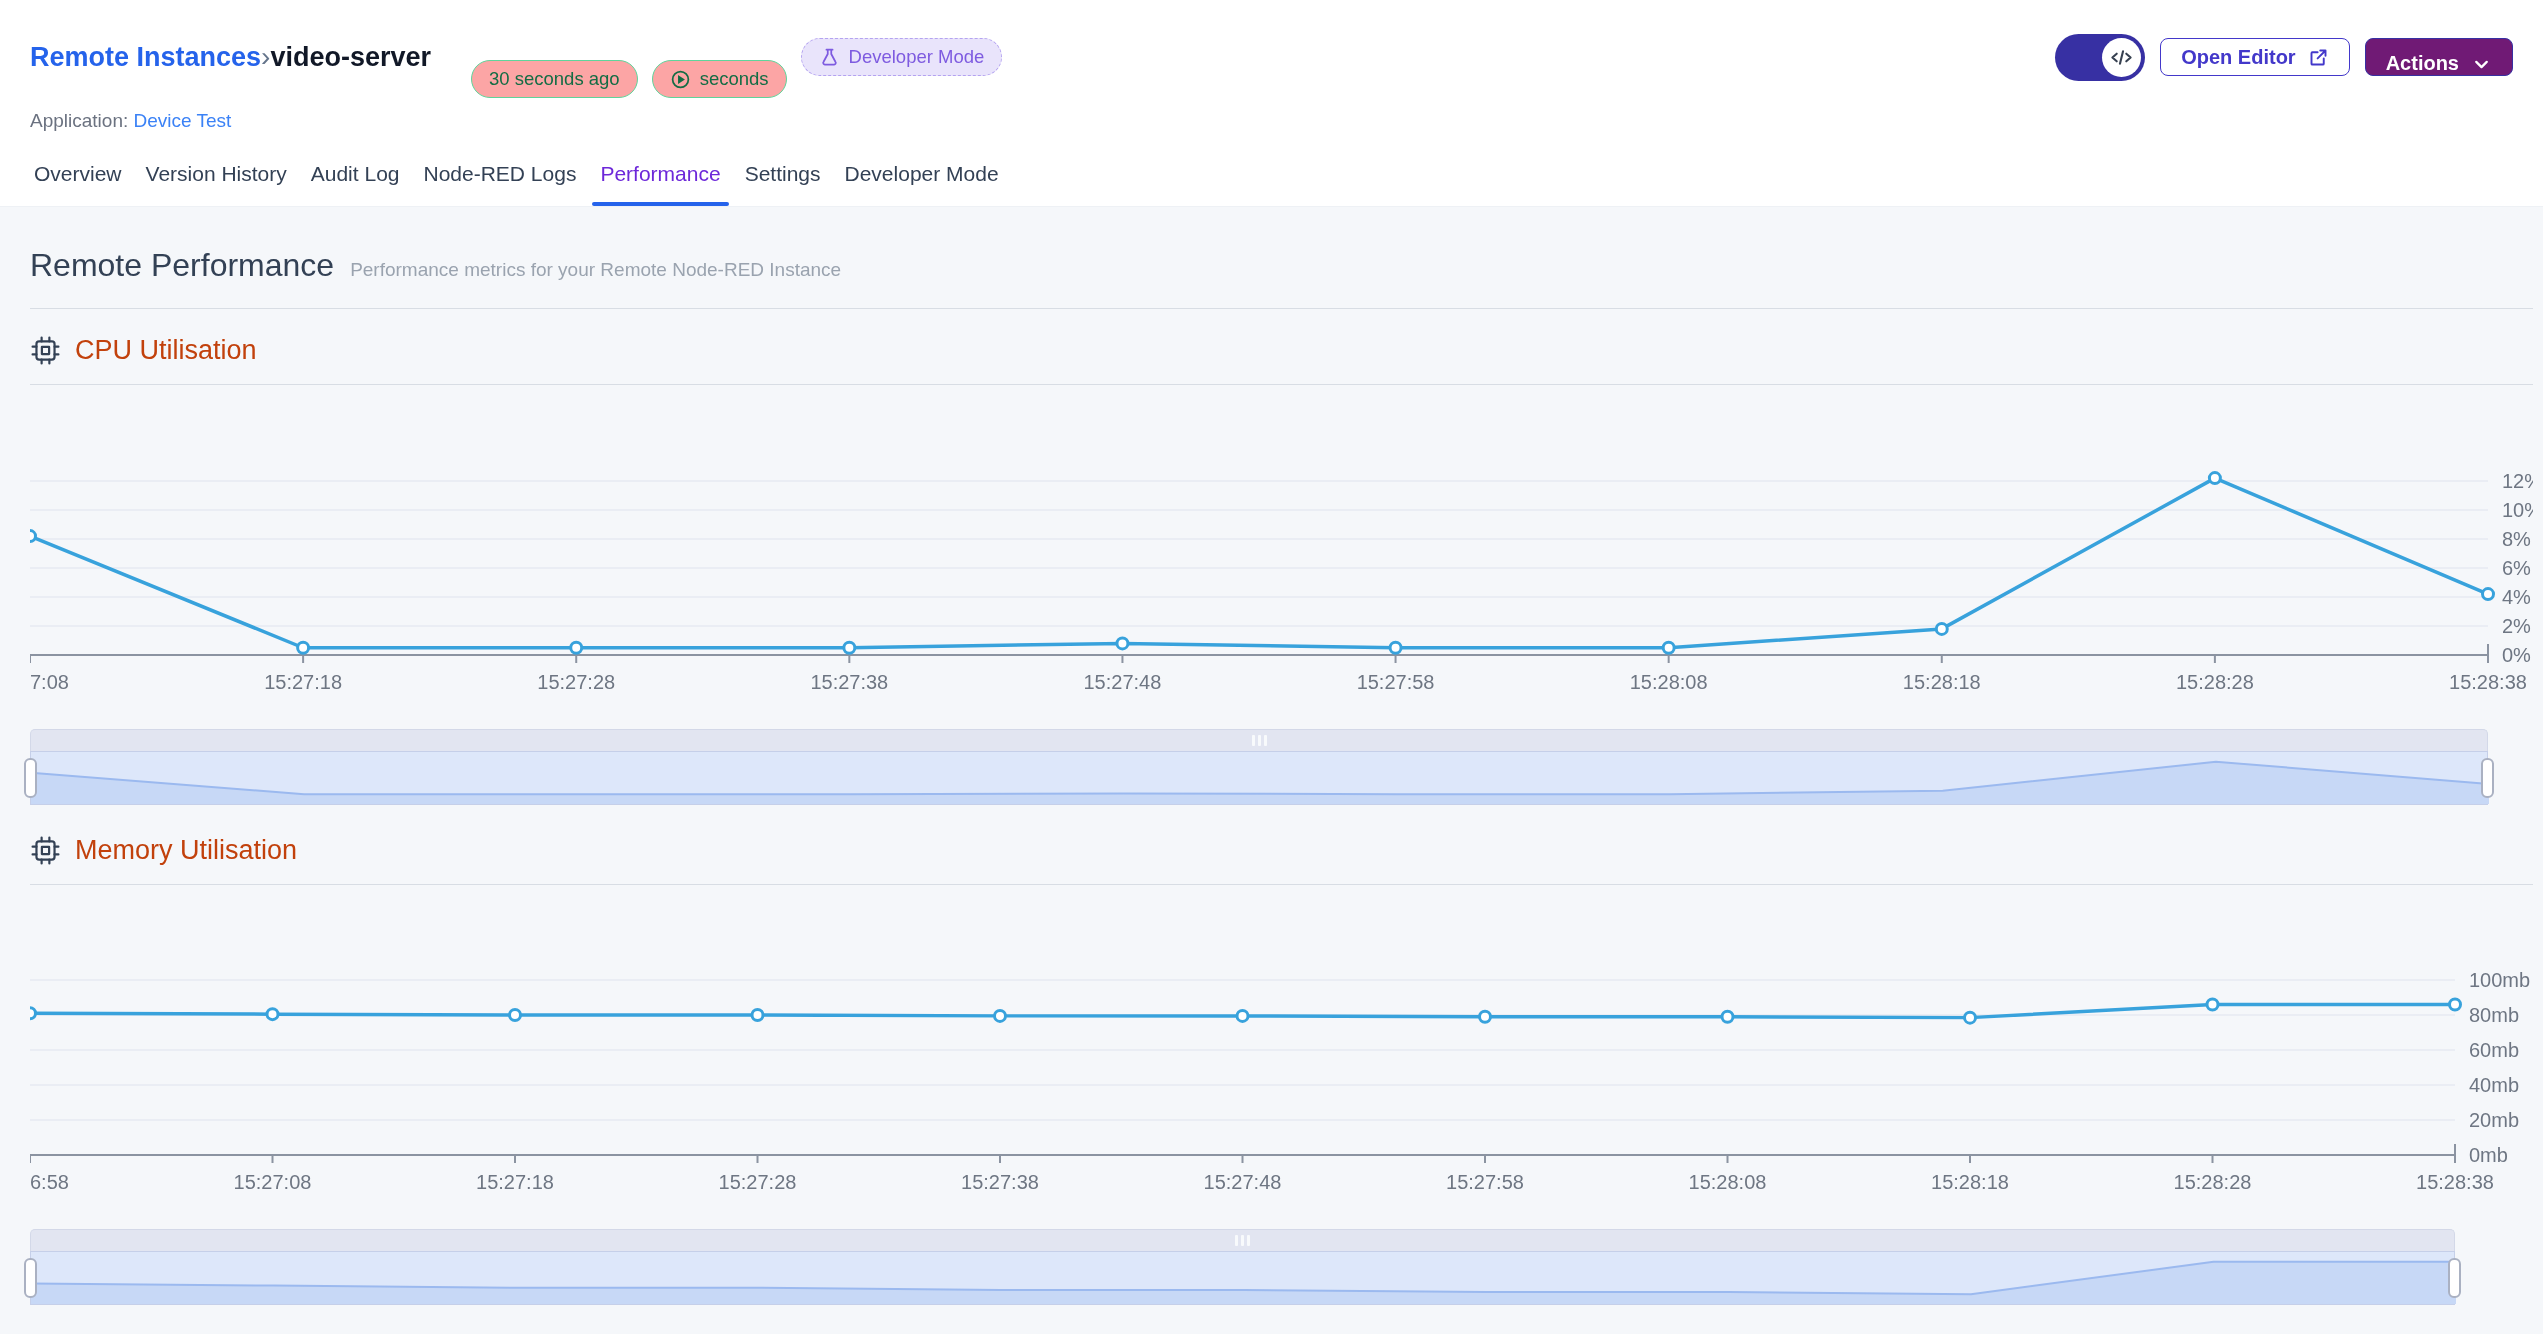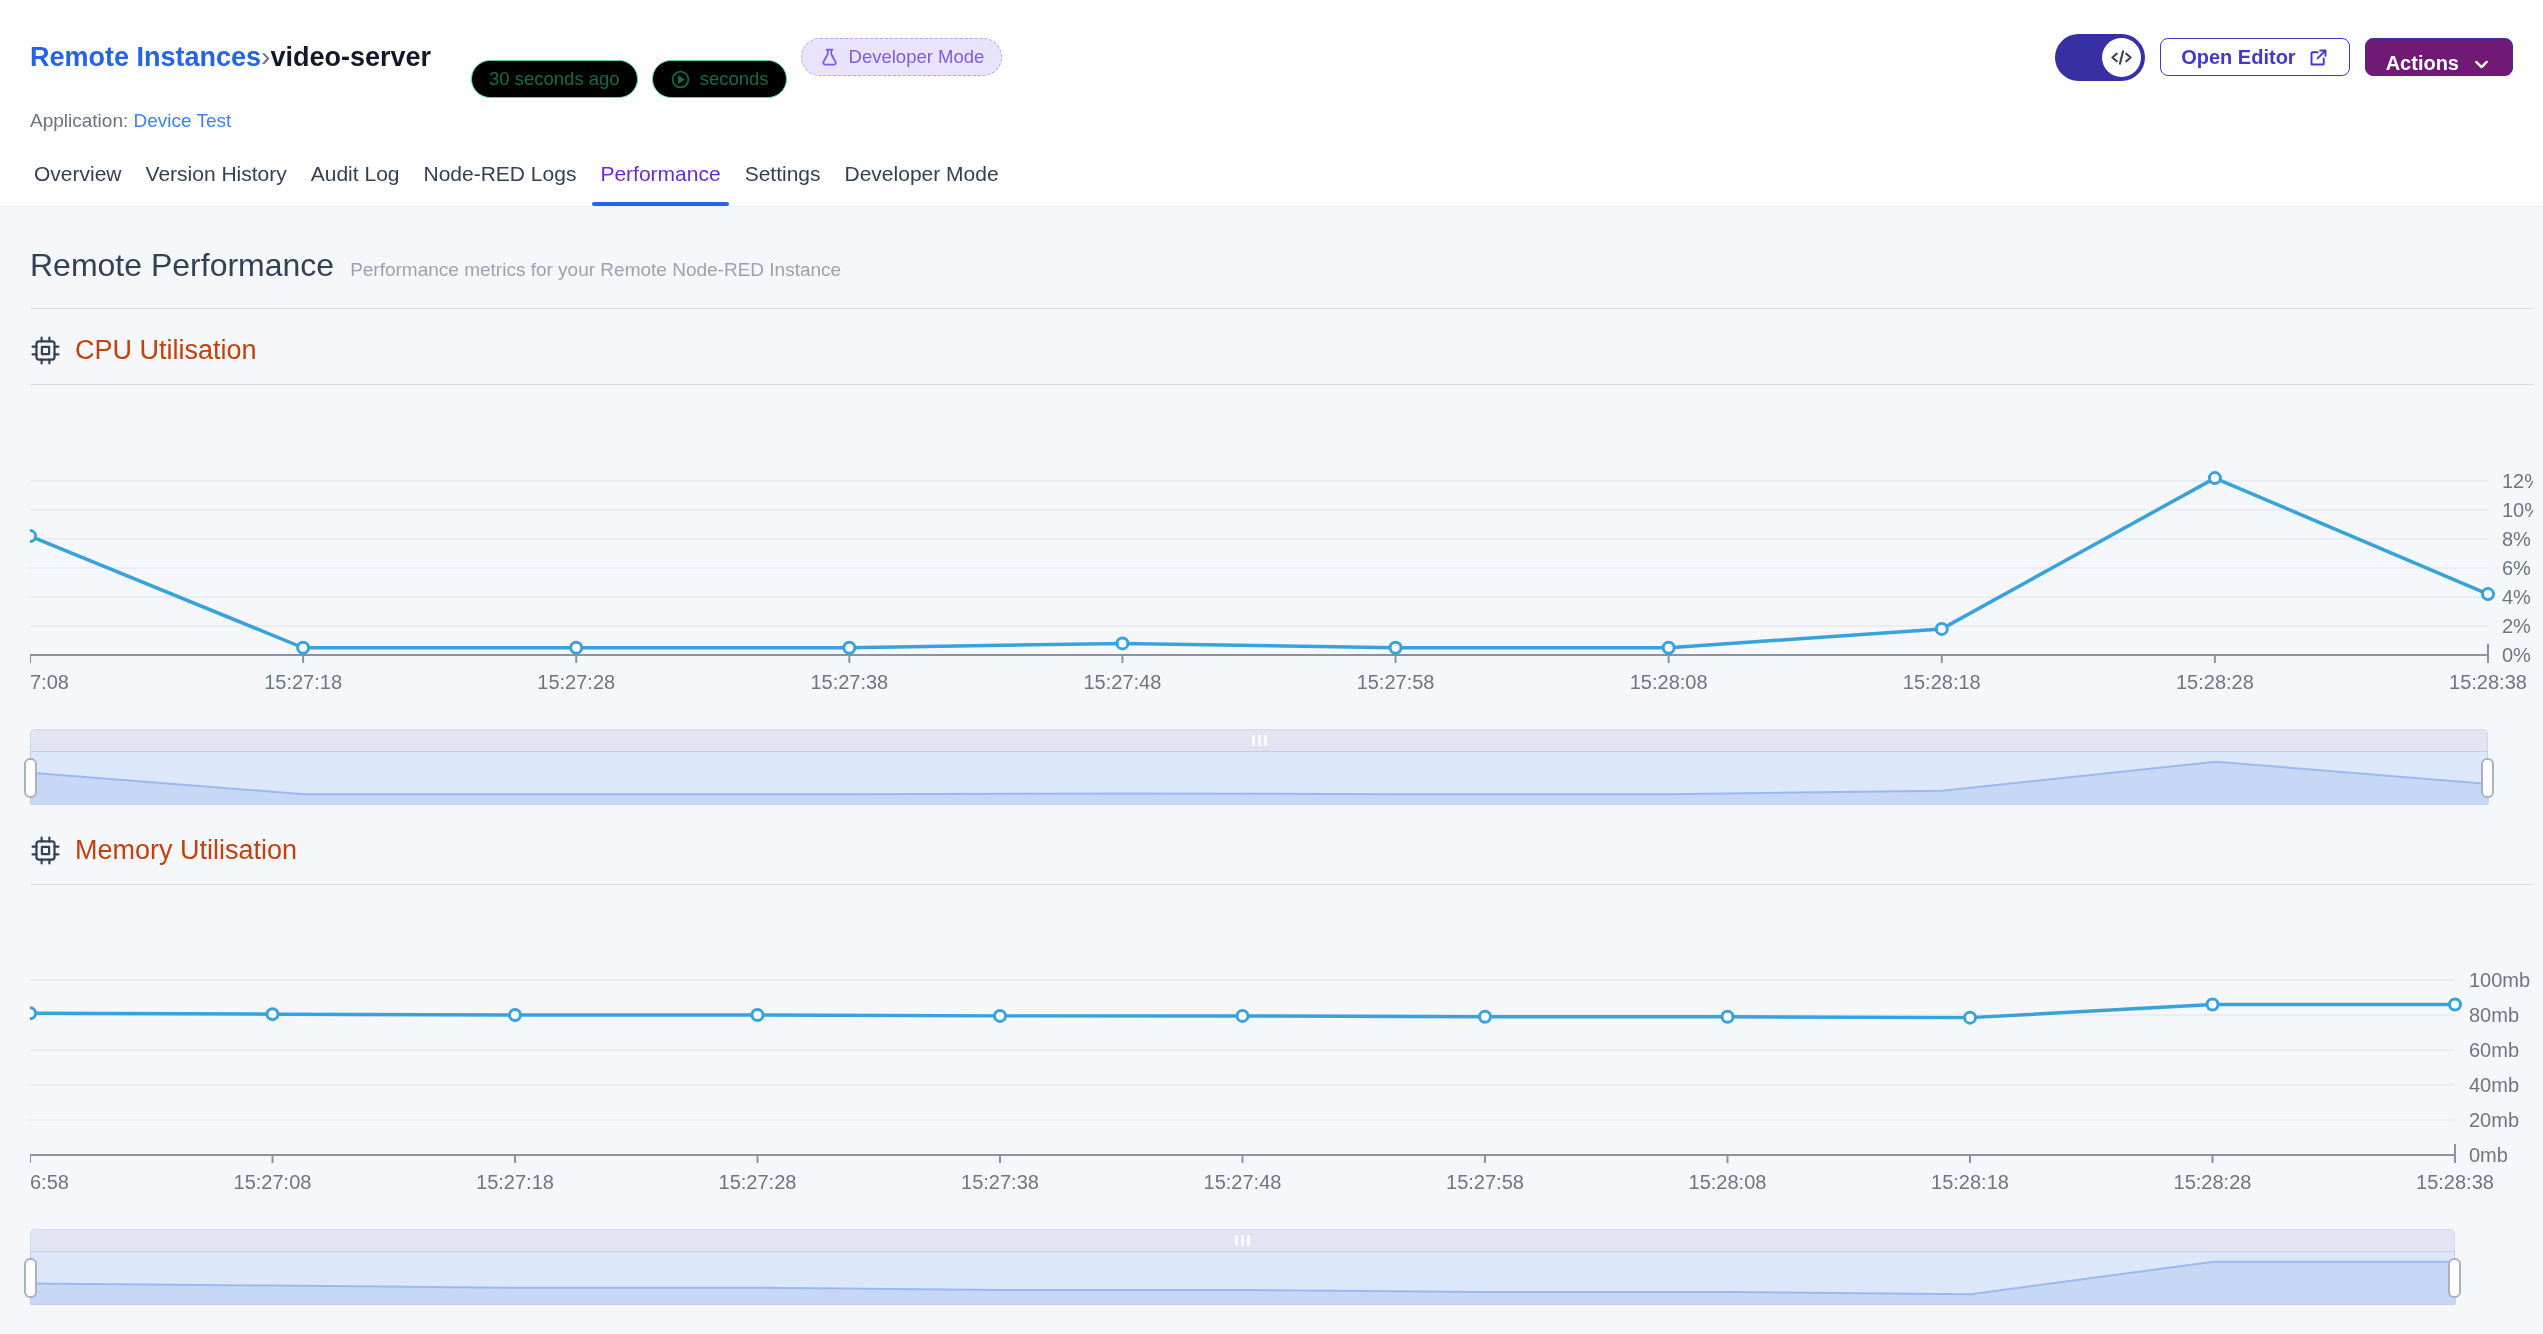--- a/index.html
+++ b/index.html
@@ -13,21 +13,21 @@
   
   .header { background: #fff; padding: 16px 30px 0 30px; border-bottom: 1px solid #eef1f5; }
   .header-row { display: flex; align-items: center; }
   .breadcrumb { display: flex; align-items: center; font-size: 27px; font-weight: bold; }
   .crumb-parent { color: #2563eb; cursor: pointer; }
   .crumb-sep { color: #64748b; font-weight: normal; font-size: 28px; }
   .crumb-current { color: #111827; }
   .badges { display: flex; align-items: center; gap: 14px; margin-left: 40px; }
   .badge { display: inline-flex; align-items: center; gap: 9px; height: 38px; padding: 0 17px;
            border-radius: 19px; font-size: 18.5px; }
-  .badge-green { background: #000000; border: 1.5px solid #5fd49b; color: #136c44; margin-top: 44px; }
+  .badge-green { background: #fca5a5; border: 1.5px solid #5fd49b; color: #136c44; margin-top: 44px; }
   .badge-purple { background: #e9e4fb; border: 1.5px dashed #b4a3f0; color: #7e5be0; }
   .badge svg { width: 21px; height: 21px; }
 
   .header-controls { margin-left: auto; display: flex; align-items: center; gap: 15px; }
   .toggle { width: 90px; height: 47px; background: #3730a3; border-radius: 24px; position: relative; cursor: pointer; }
   .toggle-knob { position: absolute; right: 4px; top: 4px; width: 39px; height: 39px; border-radius: 50%;
                  background: #fff; display: flex; align-items: center; justify-content: center; }
   .toggle-knob svg { width: 23px; height: 23px; }
   .btn { height: 38px; border-radius: 8px; display: inline-flex; align-items: center; gap: 12px;
          font-size: 20px; font-weight: bold; padding: 0 20px; cursor: pointer; }

